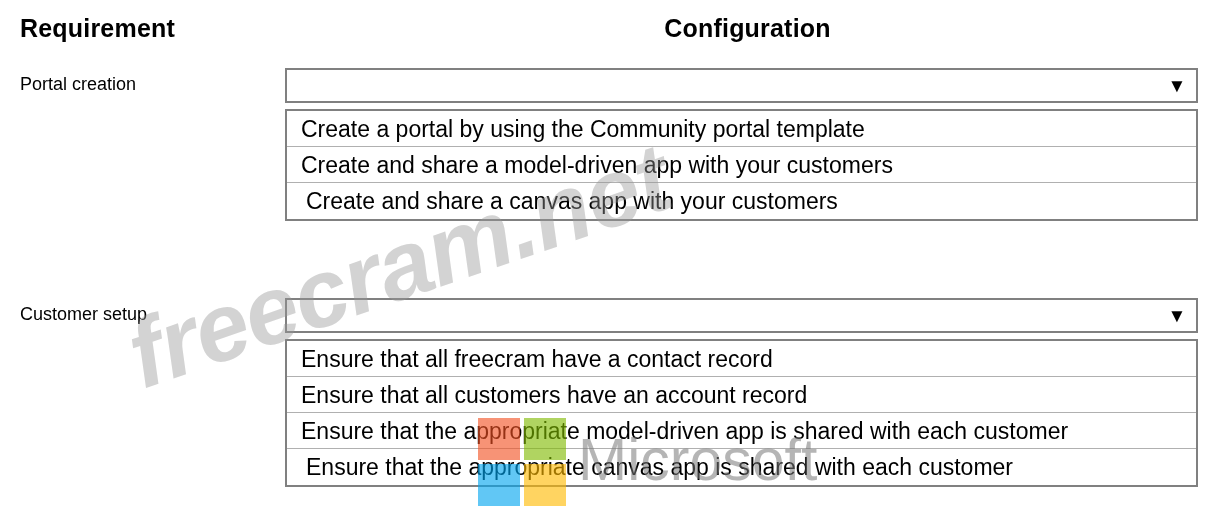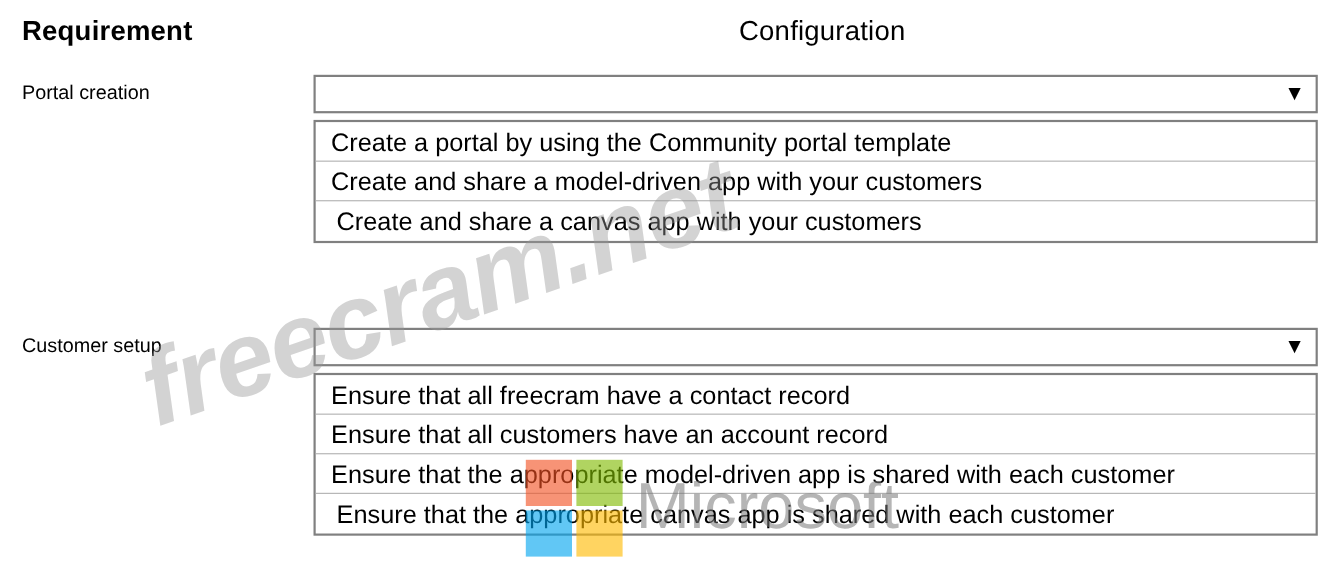--- a/index.html
+++ b/index.html
@@ -37,21 +37,21 @@
     font-weight: bold;
     letter-spacing: 0.2px;
   }
   .header-configuration {
     position: absolute;
     left: 285px;
     top: 0;
     width: 925px;
     text-align: center;
     font-size: 25px;
-    font-weight: normal;
+    font-weight: bold;
     letter-spacing: 0.2px;
   }
 
   
   .group {
     position: absolute;
     left: 0;
     width: 1220px;
   }
   .group-1 { top: 68px; }

